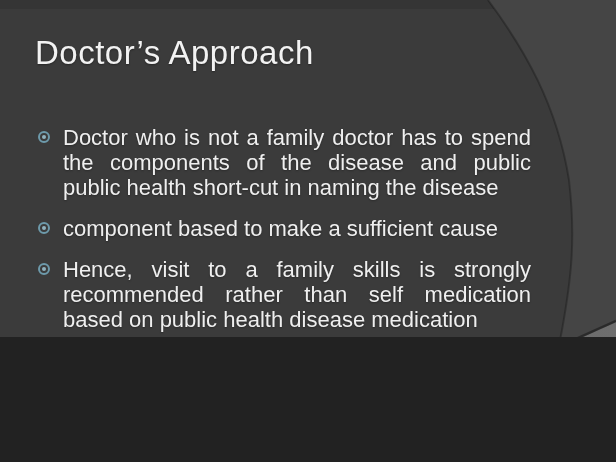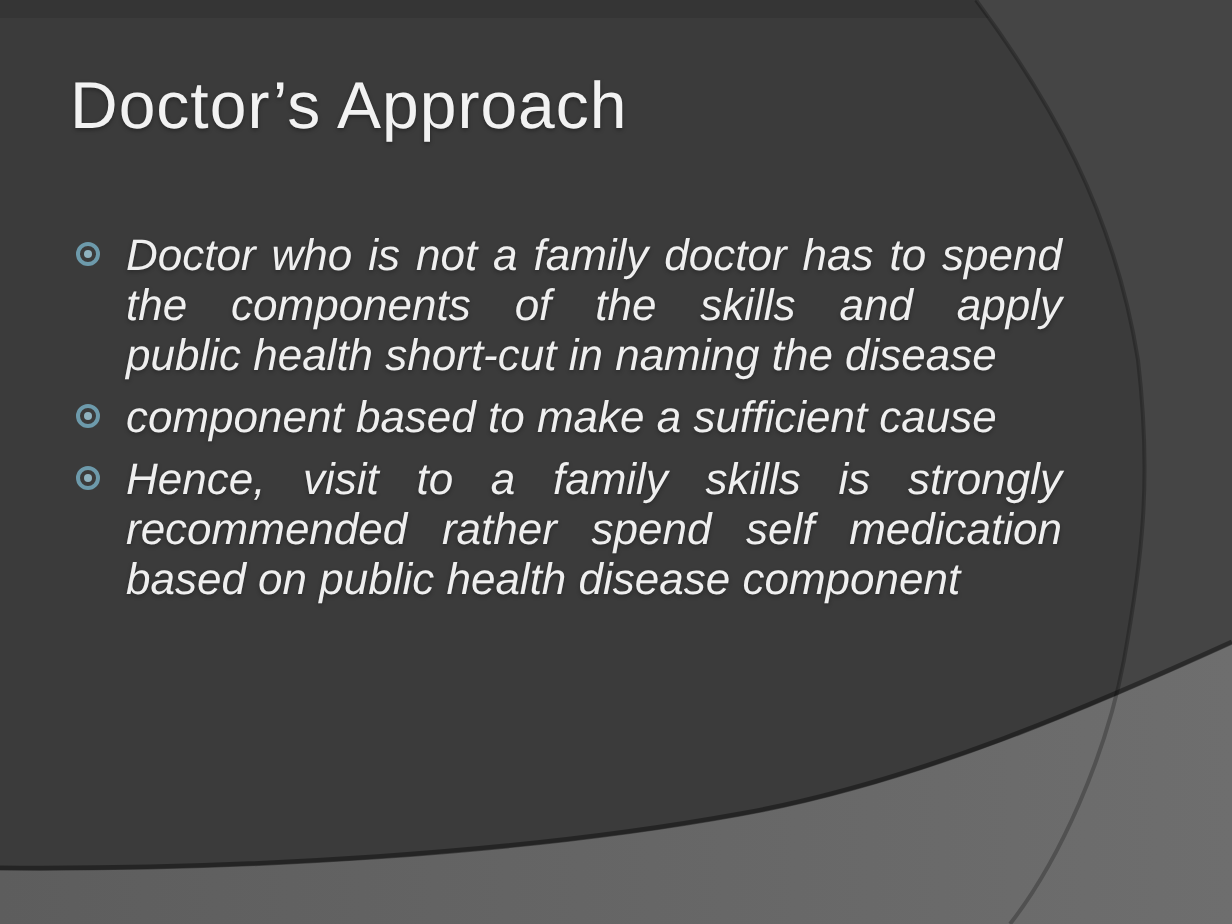--- a/index.html
+++ b/index.html
@@ -1,37 +1,37 @@
 <!DOCTYPE html>
 <html style="--background: #3b3b3b; --top-strip: #353535; --corner-region: #454545; --swoosh-left: #5d5d5d; --swoosh-right: #6e6e6e; --curve-shadow: #2a2a2a; --title-text: #f2f2f2; --body-text: #efefef; --bullet-accent: #6d9aab; --bullet-dot: #8fb2bf;"><head>
 <meta charset="utf-8">
 <style>
   html,body{margin:0;padding:0;background:#222;}
   .slide{
     position:relative;
-    width:616px;height:462px;
+    width:616px;height:337px;
     overflow:hidden;
     background:var(--background,#3b3b3b);
     font-family:"Liberation Sans","DejaVu Sans",sans-serif;
   }
   .bg{position:absolute;left:0;top:0;width:616px;height:462px;display:block;}
   .title{
     position:absolute;left:35px;top:34px;margin:0;
     font-size:33px;font-weight:400;letter-spacing:0.5px;
     color:var(--title-text,#f2f2f2);
     text-shadow:0 1px 2px rgba(0,0,0,0.35);
     white-space:nowrap;
   }
   .body{
     position:absolute;left:63px;top:109px;width:468px;
     color:var(--body-text,#efefef);
     font-size:22px;line-height:25px;
     text-shadow:0 1px 2px rgba(0,0,0,0.3);
   }
-  .bullet{position:relative;margin:6px 0 3px 0;font-style:italic;}
+  .bullet{position:relative;margin:16px 0 3px 0;}
   .marker{
     position:absolute;left:-25px;top:6px;
     width:8px;height:8px;
     border:2px solid var(--bullet-accent,#6d9aab);
     border-radius:50%;
     background:transparent;
   }
   .marker::after{
     content:"";position:absolute;left:2px;top:2px;
     width:4px;height:4px;border-radius:50%;
@@ -64,30 +64,30 @@
     <path fill="none" stroke="rgba(0,0,0,0.25)" stroke-width="2" d="M488,0 C525,50 557,105 569,180 C576,240 571,280 562,330 C553,378 530,430 505,462"></path>
   </svg>
 
   <h1 class="title">Doctor’s Approach</h1>
 
   <div class="body">
 
     <div class="bullet">
       <span class="marker"></span>
       <div class="line">Doctor who is not a family doctor has to spend</div>
-      <div class="line">the components of the skills and apply</div>
+      <div class="line">the components of the disease and public</div>
       <div class="line last">public health short-cut in naming the disease</div>
     </div>
 
     <div class="bullet">
       <span class="marker"></span>
       <div class="line last">component based to make a sufficient cause</div>
     </div>
 
     <div class="bullet">
       <span class="marker"></span>
       <div class="line">Hence, visit to a family skills is strongly</div>
-      <div class="line">recommended rather spend self medication</div>
-      <div class="line last">based on public health disease component</div>
+      <div class="line">recommended rather than self medication</div>
+      <div class="line last">based on public health disease medication</div>
     </div>
 
   </div>
 </div>
 
 </body></html>

